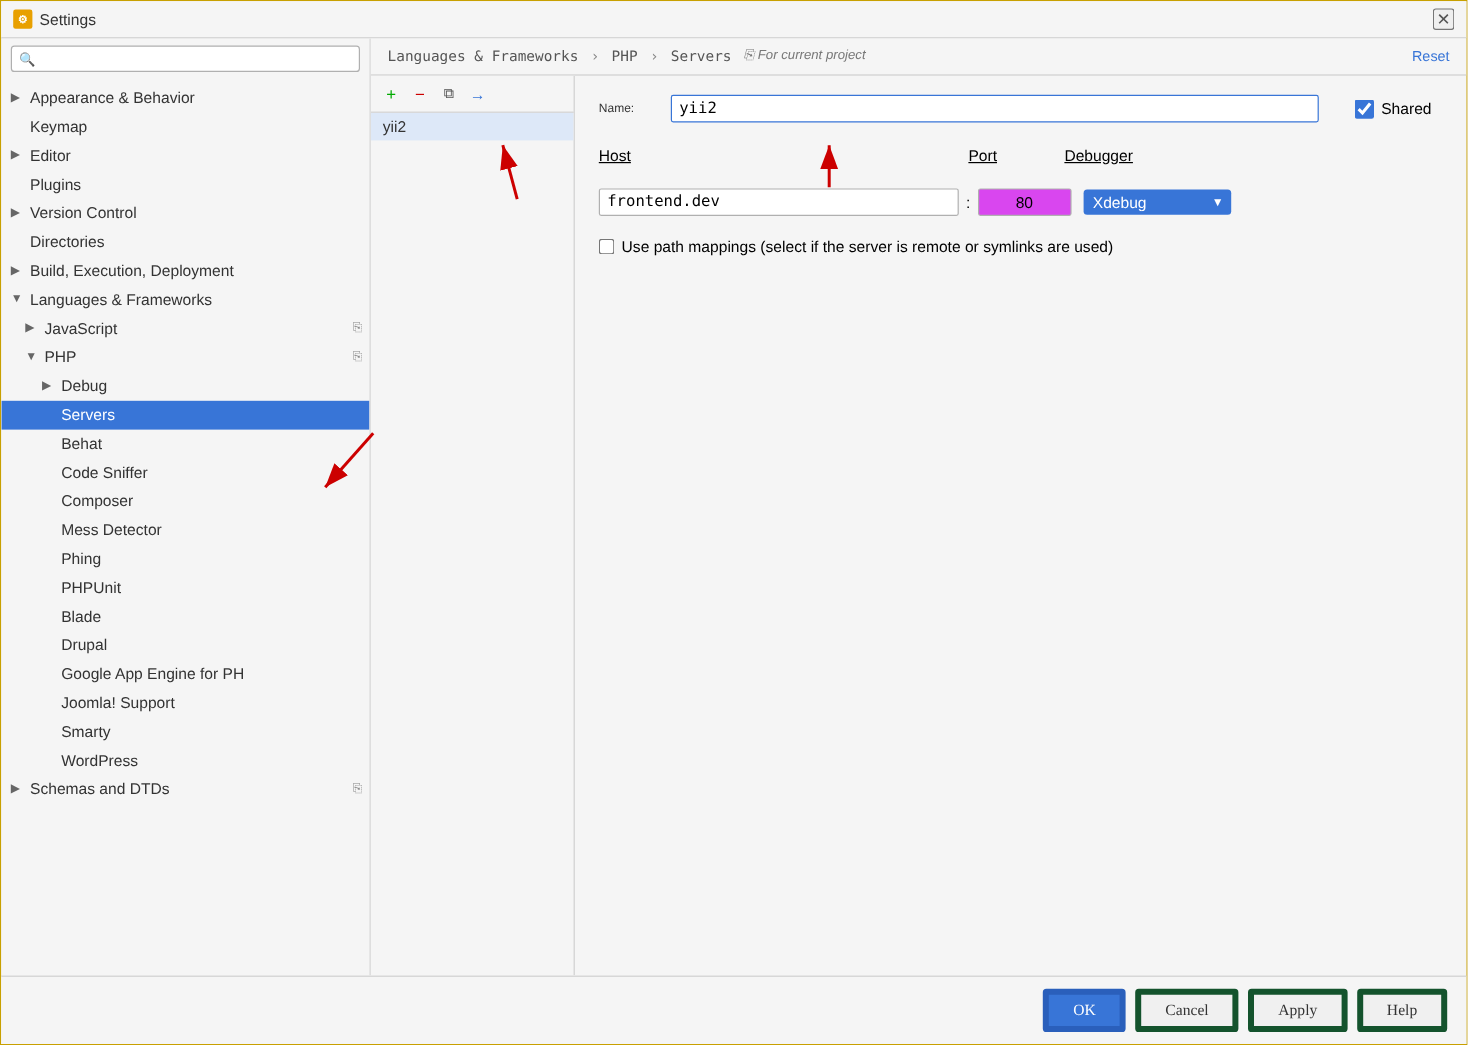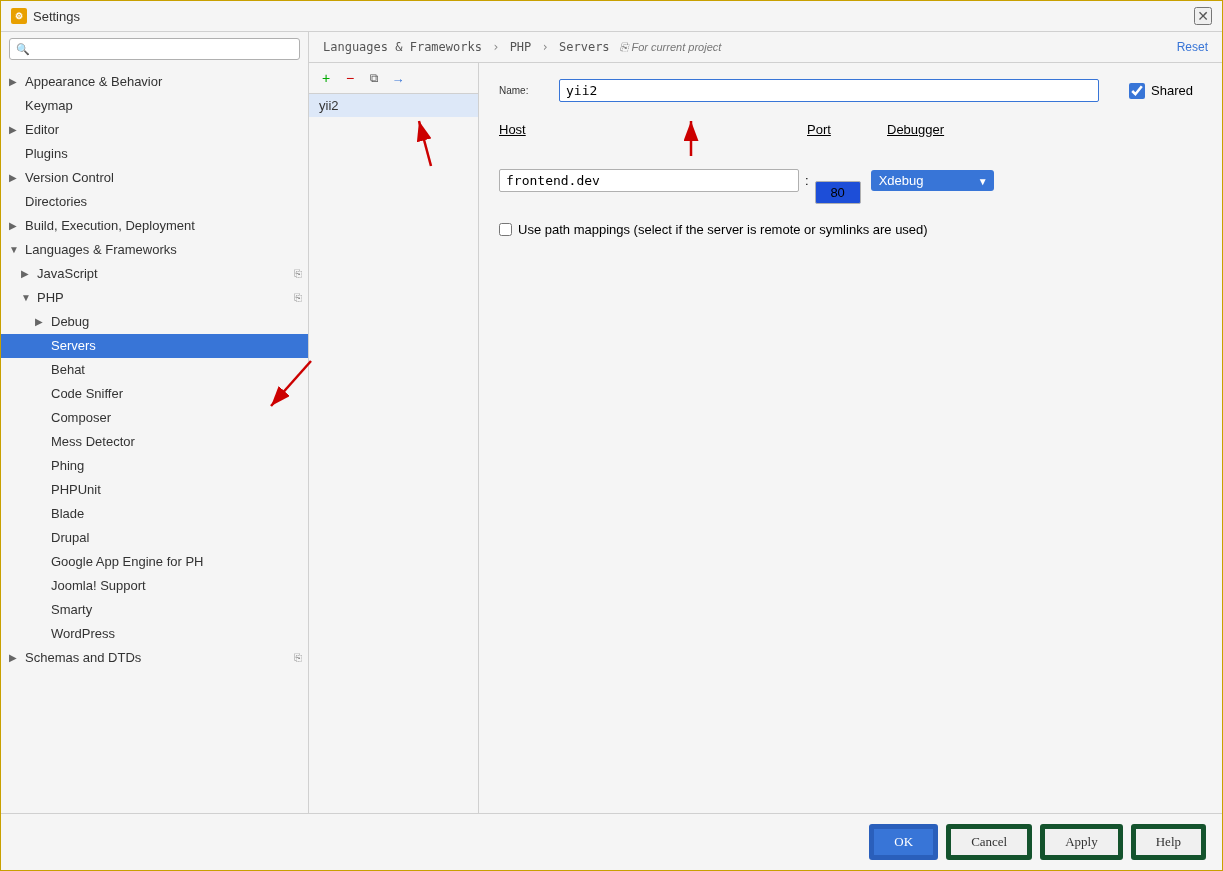--- a/index.html
+++ b/index.html
@@ -134,21 +134,20 @@
     .right-panel {
       flex: 1;
       display: flex;
       flex-direction: column;
       background: #f5f5f5;
     }
 
     
     .panel-header {
       display: flex;
-      align-items: center;
       padding: 8px 14px;
       border-bottom: 1px solid #d0d0d0;
       background: #f5f5f5;
     }
     .breadcrumb {
       font-size: 12px;
       color: #555;
       font-family: monospace;
     }
     .breadcrumb-sep { color: #888; margin: 0 3px; }
@@ -262,28 +261,27 @@
       border-radius: 2px;
       font-size: 13px;
       background: white;
       font-family: monospace;
     }
     .colon {
       margin: 0 6px;
       font-size: 13px;
     }
     .port-input {
-      width: 46px;
+      width: 78px;
       padding: 3px 6px;
       border: 1px solid #b0b0b0;
       border-radius: 2px;
       font-size: 13px;
-      background: #1d4ed8;
+      background: #d946ef;
       text-align: center;
-      margin-top: 24px;
     }
     .debugger-select-wrap {
       display: flex;
       align-items: center;
       margin-left: 10px;
     }
     .debugger-select {
       padding: 3px 8px;
       border: none;
       border-radius: 3px;

